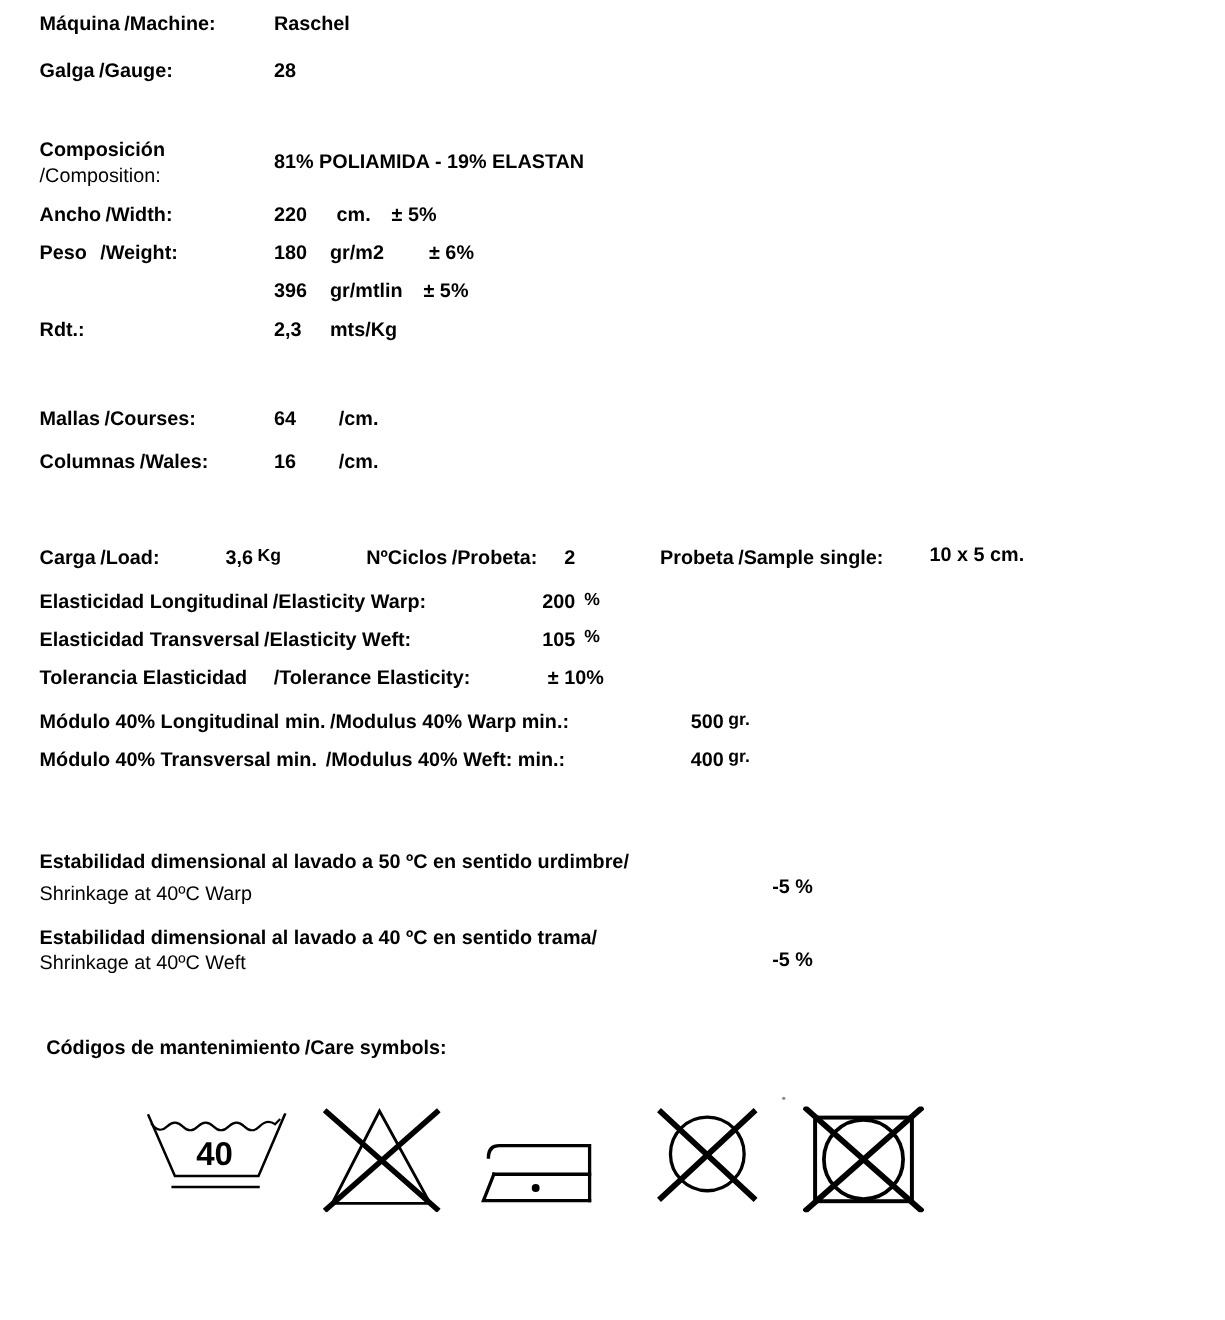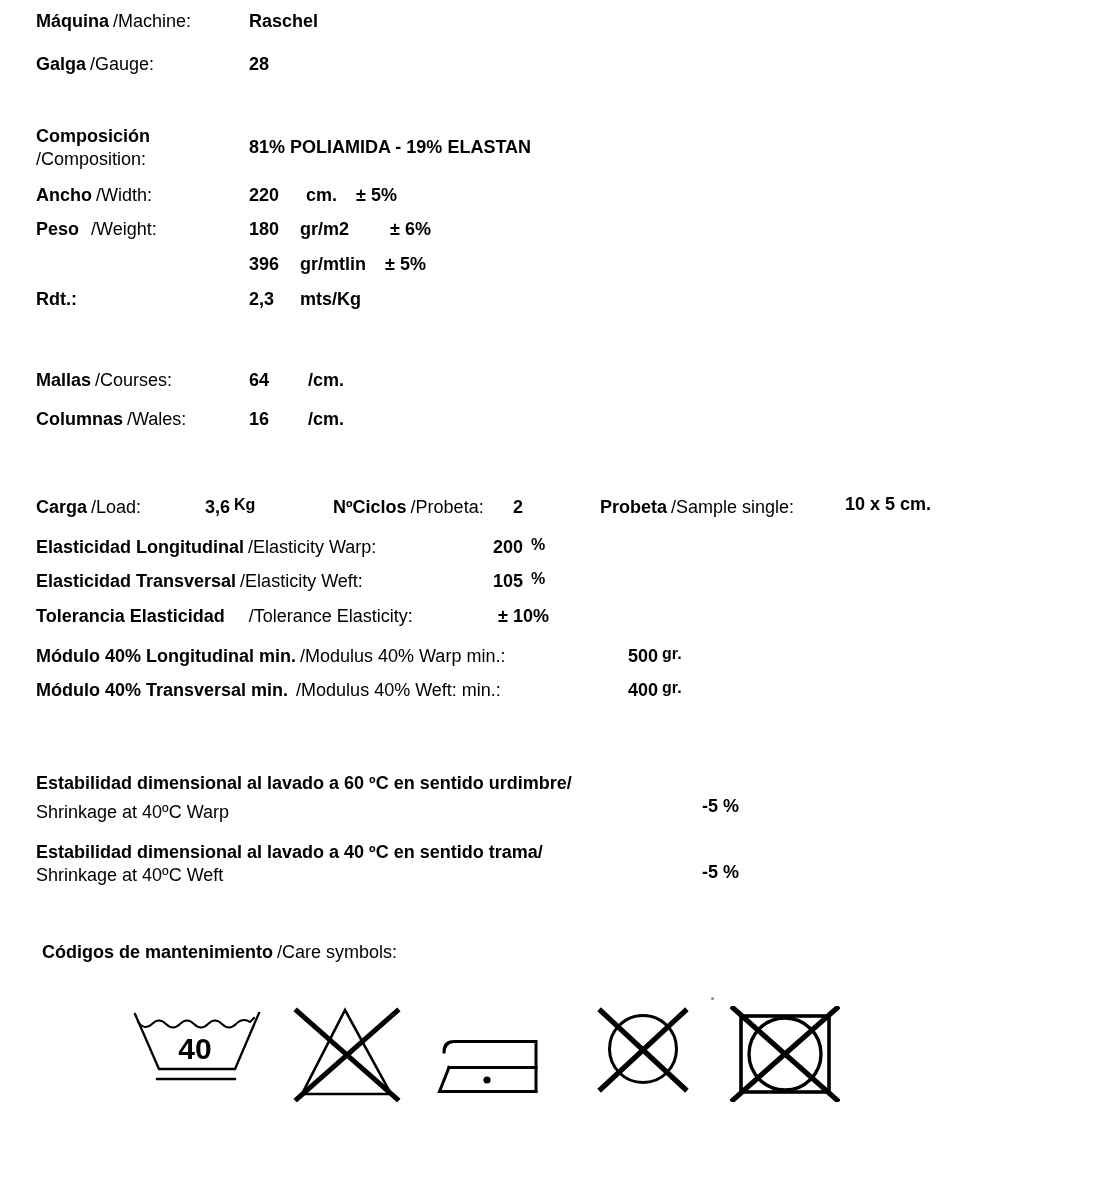--- a/index.html
+++ b/index.html
@@ -3,21 +3,21 @@
 <meta charset="utf-8">
 <style>
   html,body{margin:0;padding:0;background:#fff;}
   .page{
     position:relative;width:1114px;height:1200px;background:#ffffff;
     font-family:"Liberation Sans",sans-serif;color:#000;font-size:18px;overflow:hidden;
   }
   .row{position:absolute;left:0;width:100%;height:24px;}
   .it{position:absolute;white-space:nowrap;line-height:22px;}
   .b{font-weight:bold;text-align:center;}
-  .en{margin-left:4px;font-weight:normal;}
+  .en{margin-left:4px;font-weight:bold;}
   .sup{position:relative;top:-3px;font-size:16px;margin-left:4px;font-weight:bold;}
   .supwide{position:relative;top:-3px;font-size:16px;margin-left:8px;font-weight:bold;}
   .raised{position:relative;top:-3px;}
   .sym{position:absolute;}
   .sym svg{display:block;}
   .speck{position:absolute;width:3px;height:3px;background:#8a8a8a;border-radius:50%;}
 </style>
 </head>
 <body>
 
@@ -104,21 +104,21 @@
     <span class="it" style="left:36px"><b>Módulo 40% Longitudinal min.</b><span class="en">/Modulus 40%  Warp min.:</span></span>
     <span class="it" style="left:628px"><b>500</b><span class="sup">gr.</span></span>
   </div>
 
   <div class="row" style="top:679px">
     <span class="it" style="left:36px"><b>Módulo 40% Transversal min.</b><span class="en" style="margin-left:8px">/Modulus 40% Weft: min.:</span></span>
     <span class="it" style="left:628px"><b>400</b><span class="sup">gr.</span></span>
   </div>
 
   <div class="row" style="top:769px;height:56px">
-    <span class="it" style="left:36px;line-height:29px"><b>Estabilidad dimensional al lavado a 60 ºC en sentido urdimbre/</b><br><span>Shrinkage at 40ºC Warp</span></span>
+    <span class="it" style="left:36px;line-height:29px"><b>Estabilidad dimensional al lavado a 50 ºC en sentido urdimbre/</b><br><span>Shrinkage at 40ºC Warp</span></span>
     <span class="it b" style="left:702px;top:26px">-5 %</span>
   </div>
 
   <div class="row" style="top:841px;height:50px">
     <span class="it" style="left:36px;line-height:23px"><b>Estabilidad dimensional al lavado a 40 ºC en sentido trama/</b><br><span>Shrinkage at 40ºC Weft</span></span>
     <span class="it b" style="left:702px;top:20px">-5 %</span>
   </div>
 
   <div class="row" style="top:941px">
     <span class="it" style="left:42px"><b>Códigos de mantenimiento</b><span class="en">/Care symbols:</span></span>

